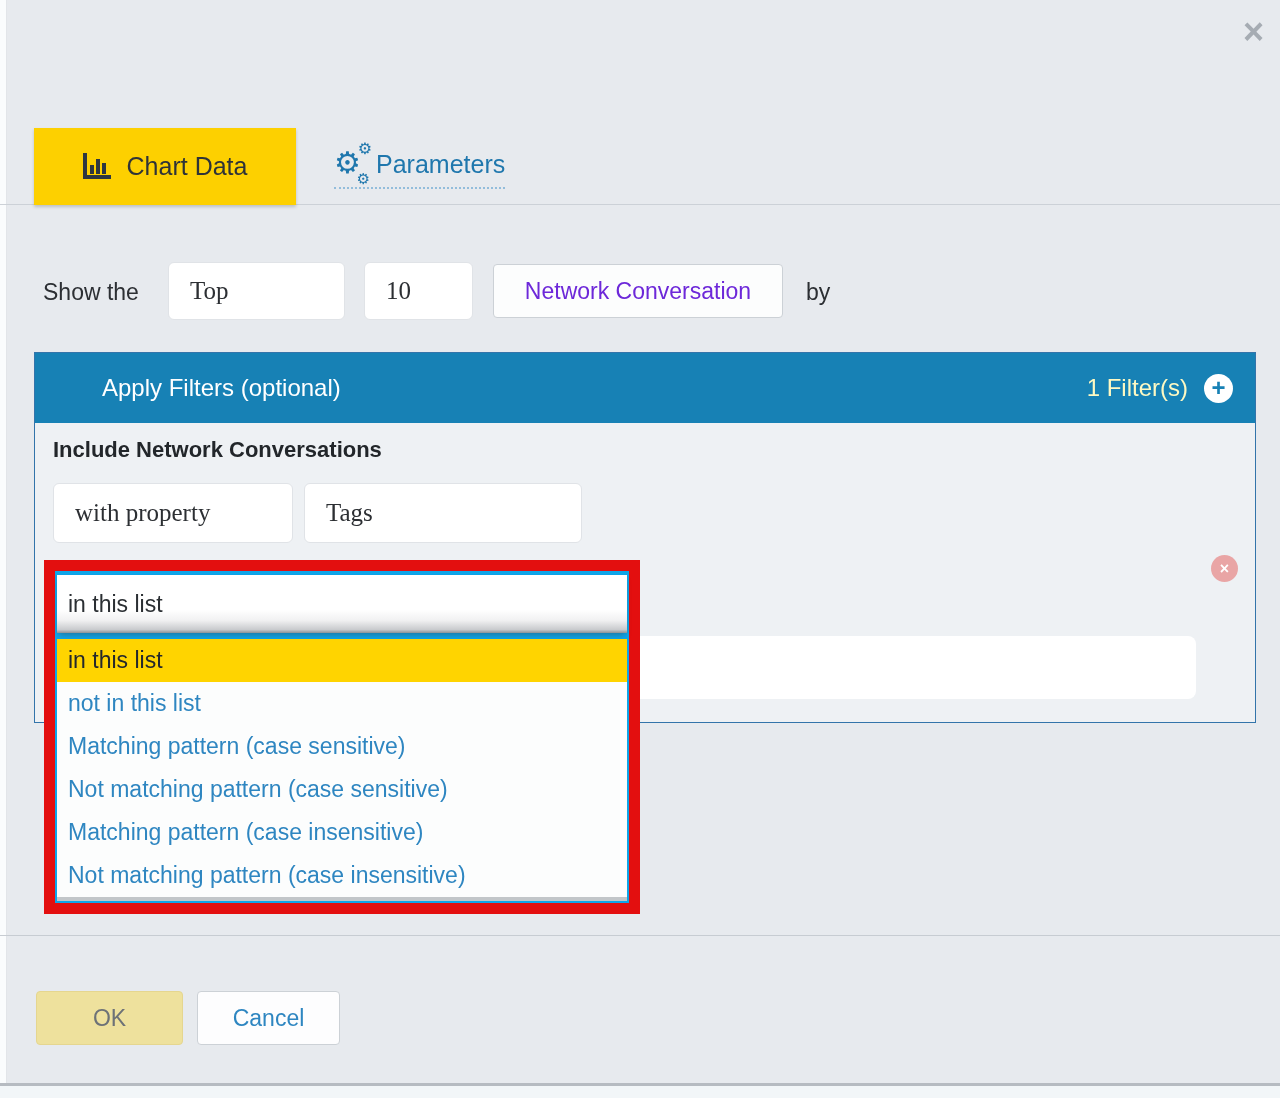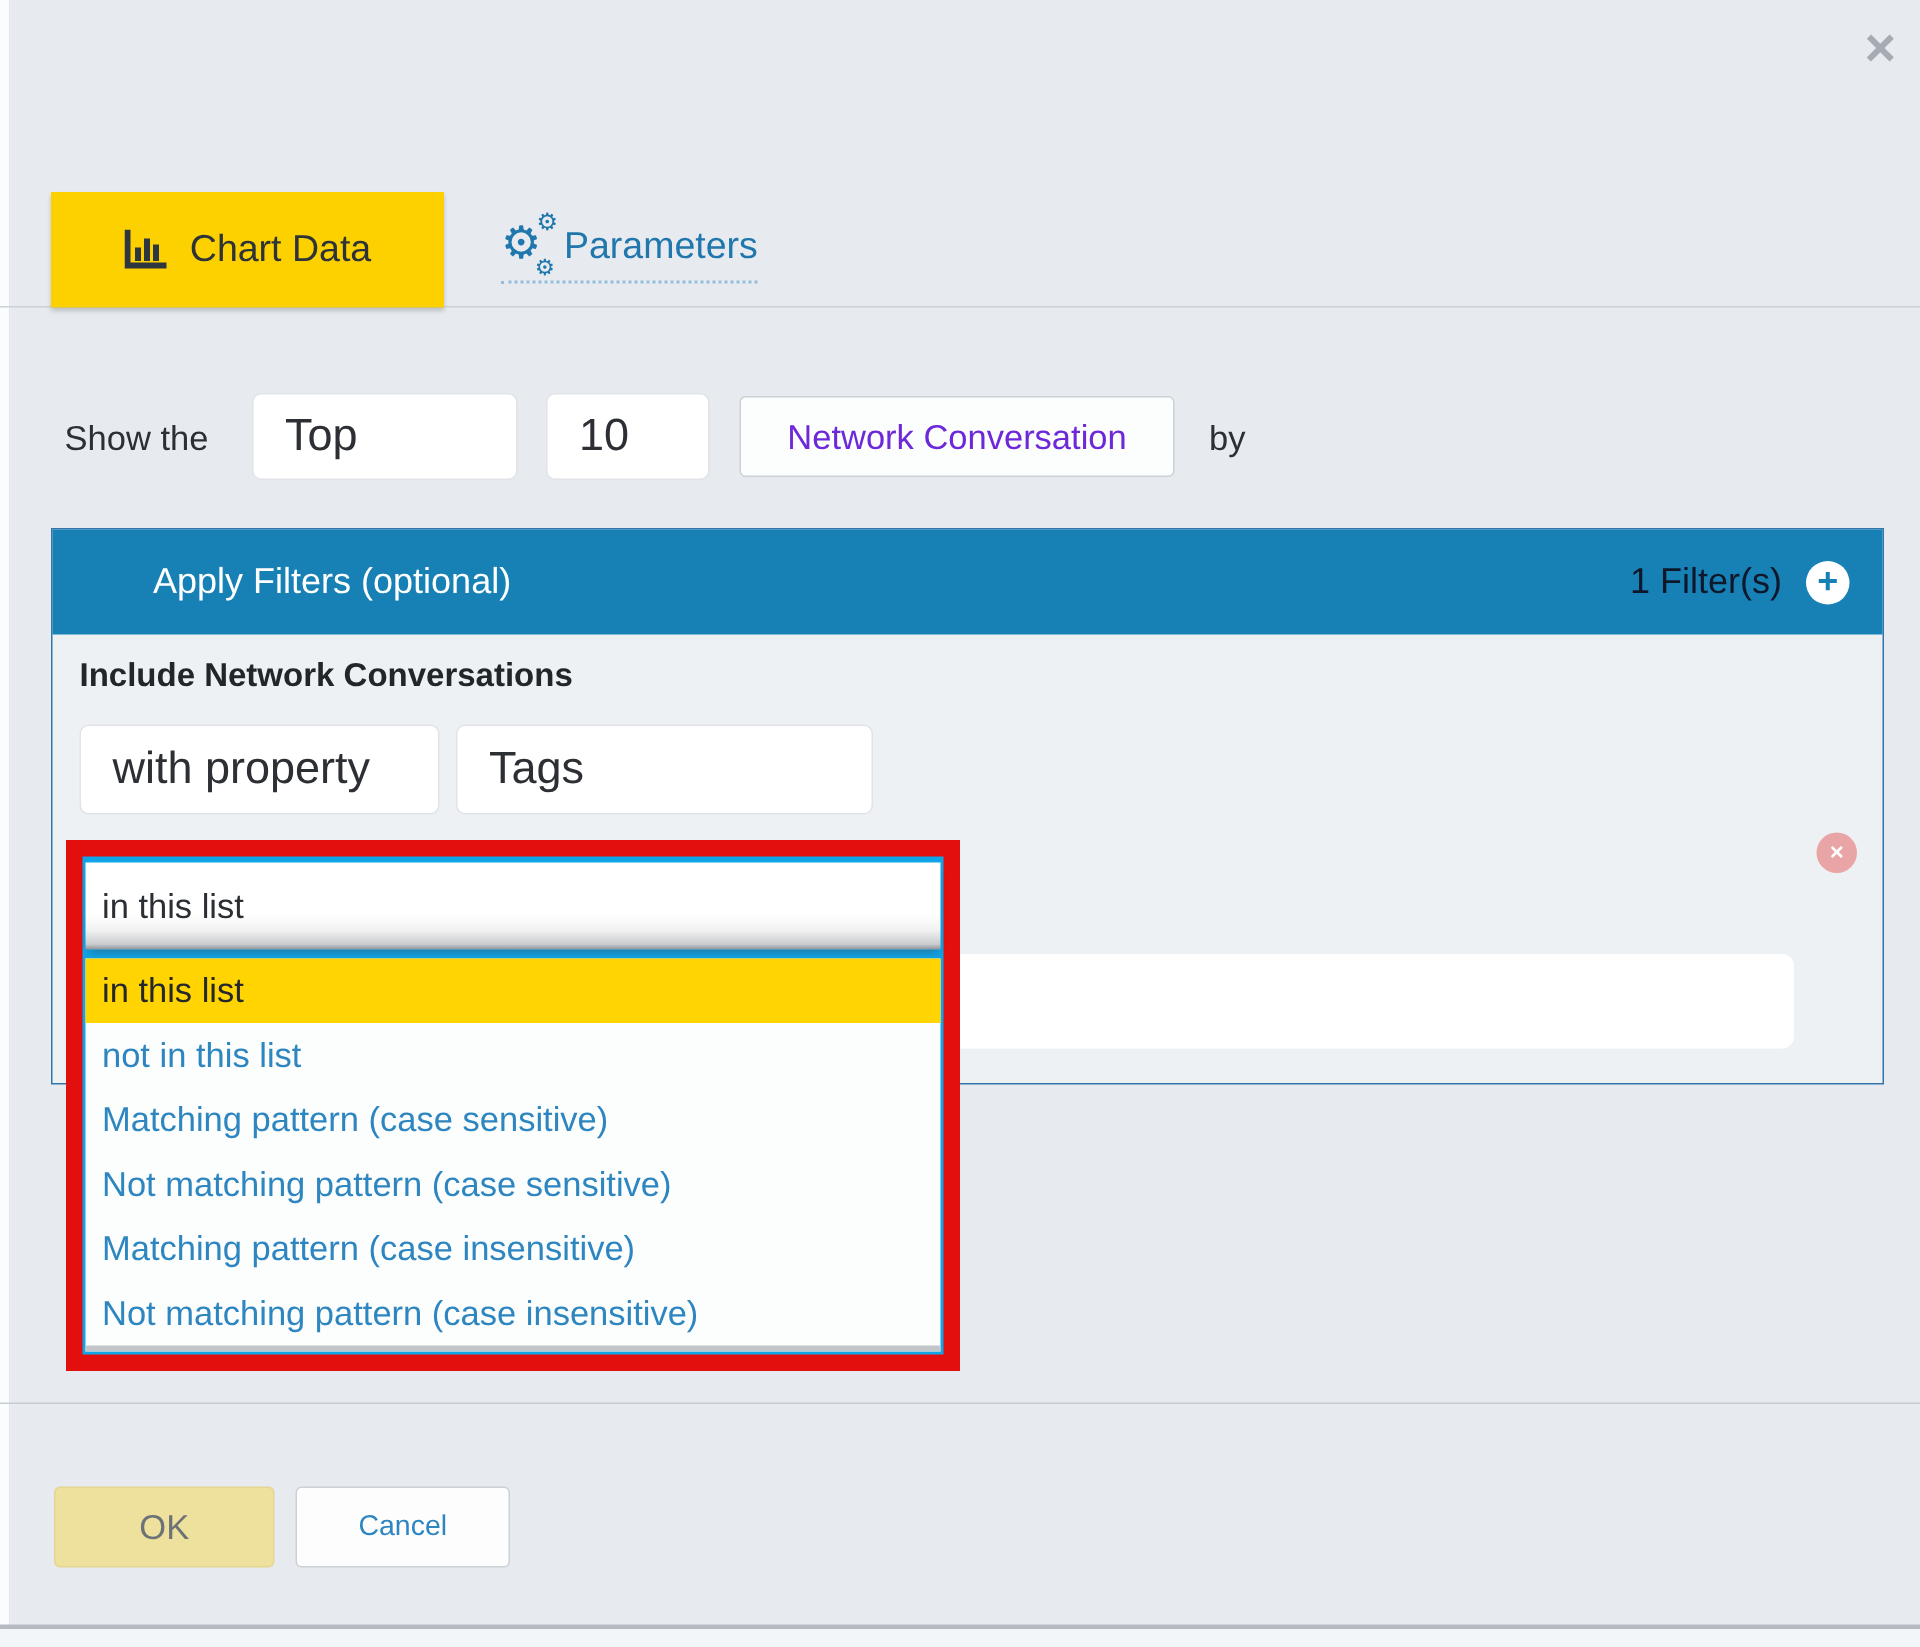--- a/index.html
+++ b/index.html
@@ -17,31 +17,31 @@
   .tab-params { position:absolute; left:334px; top:128px; height:77px; display:flex; align-items:center; }
   .tab-params-inner { display:flex; align-items:center; gap:4px; color:#1f77ad; font-size:25px;
     border-bottom:2px dotted #93bddb; padding-bottom:3px; }
   .gears { position:relative; width:38px; height:40px; color:#1f77ad; }
   .gear-big { position:absolute; left:0; top:2px; font-size:30px; line-height:34px; }
   .gear-small-top { position:absolute; right:0; top:-3px; font-size:16px; line-height:16px; }
   .gear-small-bottom { position:absolute; right:2px; bottom:-2px; font-size:15px; line-height:15px; }
 
   .label-dark { position:absolute; font-size:23px; color:#2c2f33; }
   .white-box { position:absolute; background:#fff; border:1px solid #e0e3e7; border-radius:6px;
-    display:flex; align-items:center; padding-left:21px; font-size:30px; color:#2c2f33; }
+    display:flex; align-items:center; padding-left:21px; font-size:25px; color:#2c2f33;font-family:Liberation Serif, serif; }
   .btn-light { position:absolute; background:#fcfdfd; border:1px solid #ccd1d6; border-radius:4px;
     display:flex; align-items:center; justify-content:center; font-size:23px; color:#6d28d9; }
 
   .filter-panel { position:absolute; left:34px; top:352px; width:1222px; height:371px;
     background:#eef1f4; border:1px solid #3374aa; }
   .filter-header { position:absolute; left:0; top:0; width:100%; height:70px; background:#1781b5;
     display:flex; align-items:center; justify-content:space-between; padding:0 22px; }
   .filter-header-title { color:#fff; font-size:24px;margin-left:45px; }
   .filter-header-right { display:flex; align-items:center; gap:16px; }
-  .filter-count { color:#0f172a; font-size:24px; }
+  .filter-count { color:#fef9c3; font-size:24px; }
   .plus-circle { width:29px; height:29px; background:#fff; color:#1781b5; border-radius:50%;
     display:flex; align-items:center; justify-content:center; font-size:24px; font-weight:bold; line-height:1; }
   .include-label { position:absolute; left:18px; top:84px; font-size:22px; font-weight:bold; color:#22262a; }
   .prop-box { top:130px; height:60px; }
   .value-input { position:absolute; left:18px; top:283px; width:1143px; height:63px; background:#fff;
     border:none; border-radius:8px; font-size:23px; padding:0 16px; color:#2c2f33; z-index:1; outline:none; }
   .remove-icon { position:absolute; left:1176px; top:202px; width:27px; height:27px; border-radius:50%;
     background:#e9a5a5; color:#fff; display:flex; align-items:center; justify-content:center;
     font-size:16px; font-weight:bold; z-index:2; }
 
@@ -54,21 +54,21 @@
   .op-menu { margin:6px 2px 0 2px; background:#fcfdfd; border-bottom:4px solid #c2c6c9; }
   .op-item { height:43px; display:flex; align-items:center; padding-left:11px; font-size:23px; color:#2e86c1; }
   .op-item.selected { background:#ffd400; color:#24282c; }
 
   .footer-divider { position:absolute; left:0; top:935px; width:1280px; height:1px; background:#c7ccd2; }
   .ok-btn { position:absolute; left:36px; top:991px; width:147px; height:54px; background:#eee19d;
     border:1px solid #e5d68f; border-radius:4px; display:flex; align-items:center; justify-content:center;
     font-size:23px; color:#6d7277; }
   .cancel-btn { position:absolute; left:197px; top:991px; width:143px; height:54px; background:#fdfdfe;
     border:1px solid #ccd1d6; border-radius:4px; display:flex; align-items:center; justify-content:center;
-    font-size:19px; color:#2e86c1; }
+    font-size:23px; color:#2e86c1; }
   .bottom-line { position:absolute; left:0; top:1083px; width:1280px; height:3px; background:#b6bbc1; }
   .bottom-strip { position:absolute; left:0; top:1086px; width:1280px; height:12px; background:#f2f6f8; }
 
   .chart-icon svg { display:block; }
 </style>
 </head>
 <body>
 
 <div class="modal">
   <div class="left-strip"></div>

